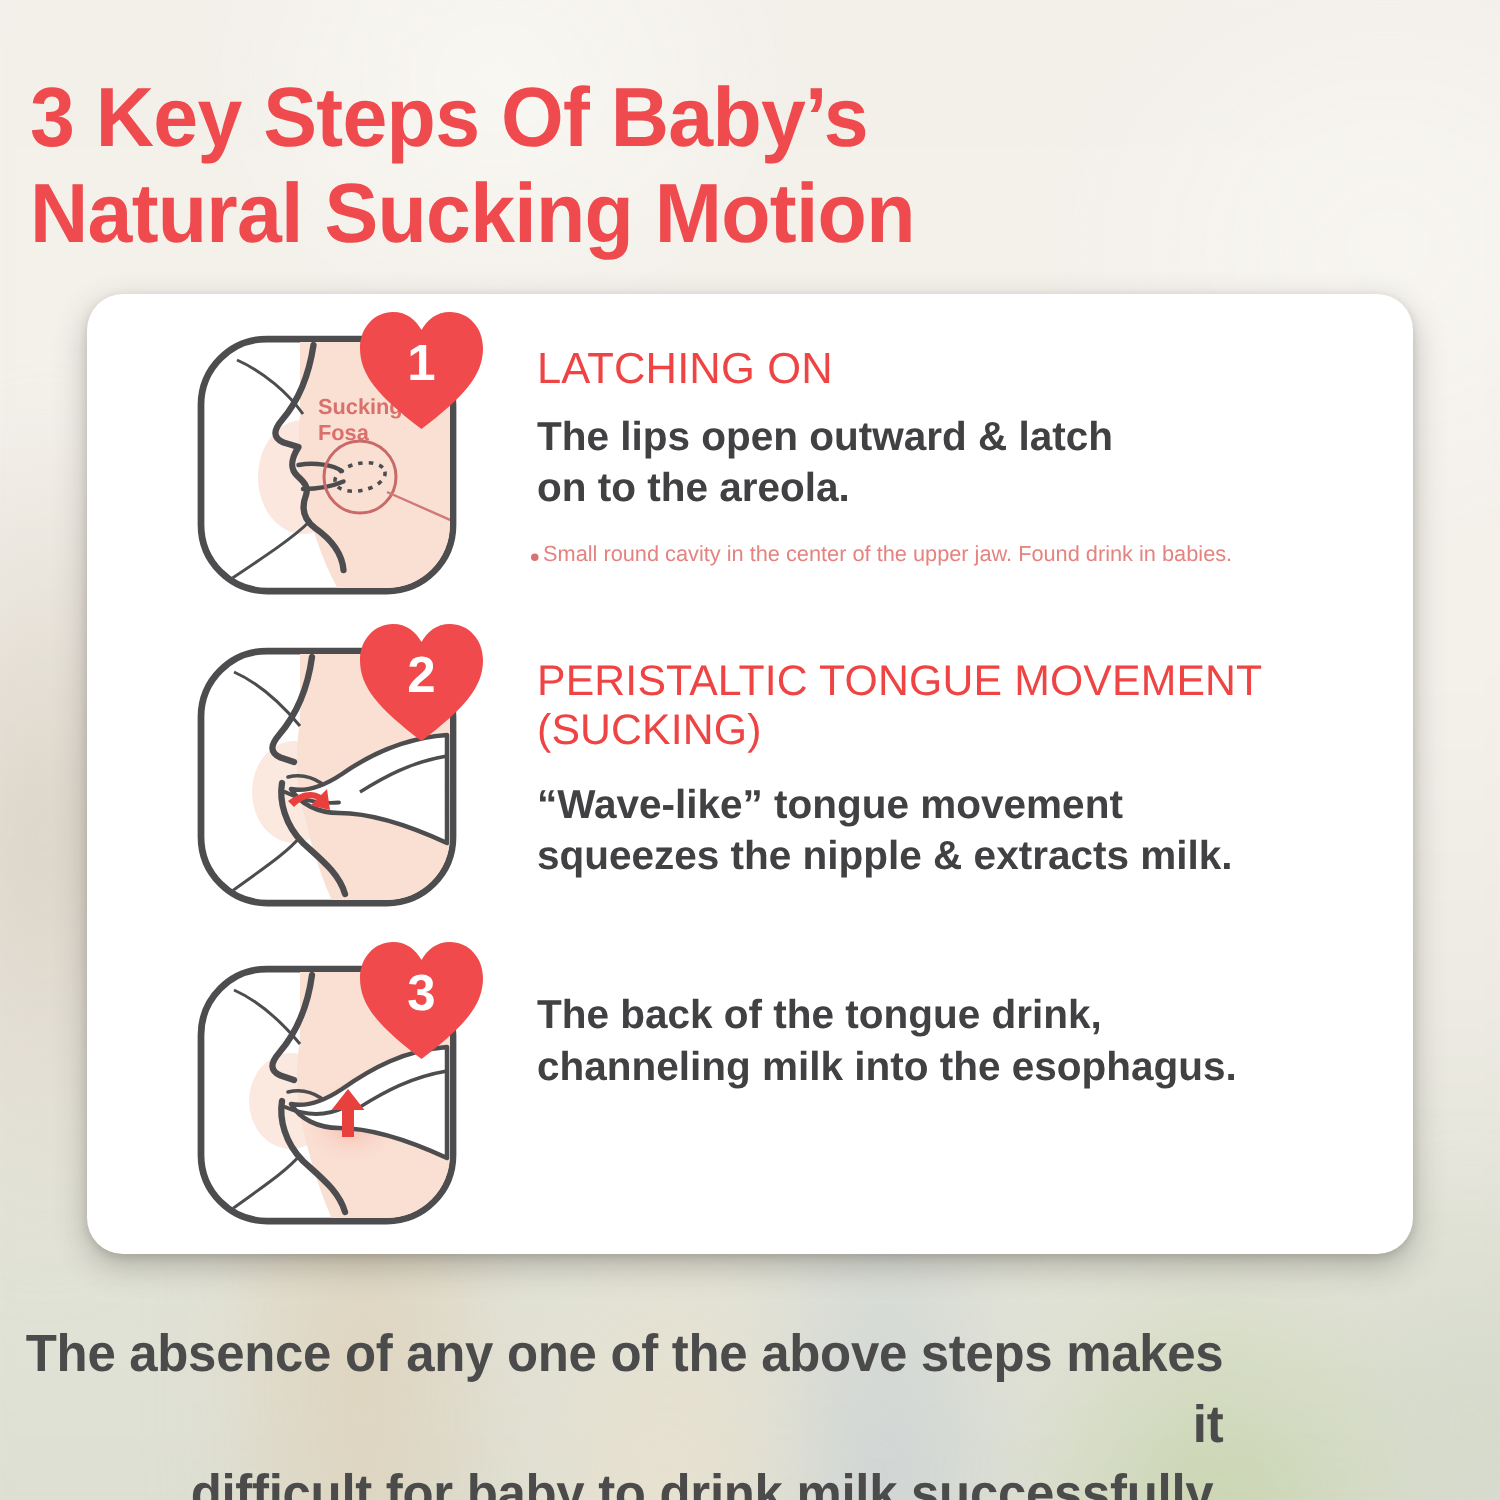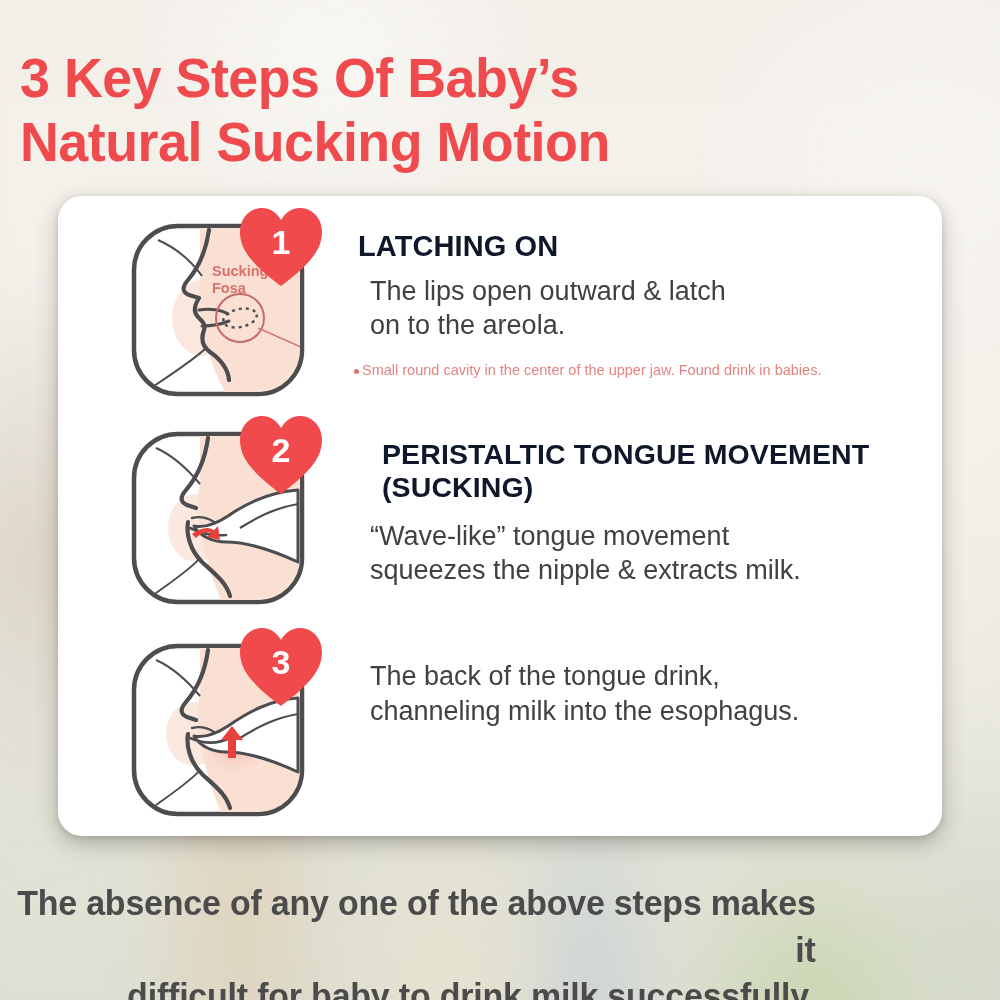--- a/index.html
+++ b/index.html
@@ -125,38 +125,37 @@
   }
 
   
   .txt {
     position: absolute;
     left: 300px;
     top: 20px;
     width: 560px;
   }
   .heading {
-    color: #0f172a;
+    color: #ef4444;
     font-size: 29px;
-    font-weight: 700;
+    font-weight: 400;
     line-height: 1.17;
     letter-spacing: .1px;
     white-space: pre-line;
   }
   .body {
     color: #414042;
     font-size: 27px;
-    font-weight: 400;
+    font-weight: 700;
     line-height: 1.28;
     margin-top: 9px;
     white-space: pre-line;
-    margin-left: 12px;
   }
   .s1 .body { margin-top: 10px; }
-  .s2 .heading { font-size: 28.5px; margin-left: 24px; }
+  .s2 .heading { font-size: 28.5px; }
   .s2 .body { margin-top: 14px; }
 
   
   .footnote {
     position: absolute;
     left: 304px;
     top: 152px;
     width: 570px;
     color: #e4837f;
     font-size: 14.5px;

